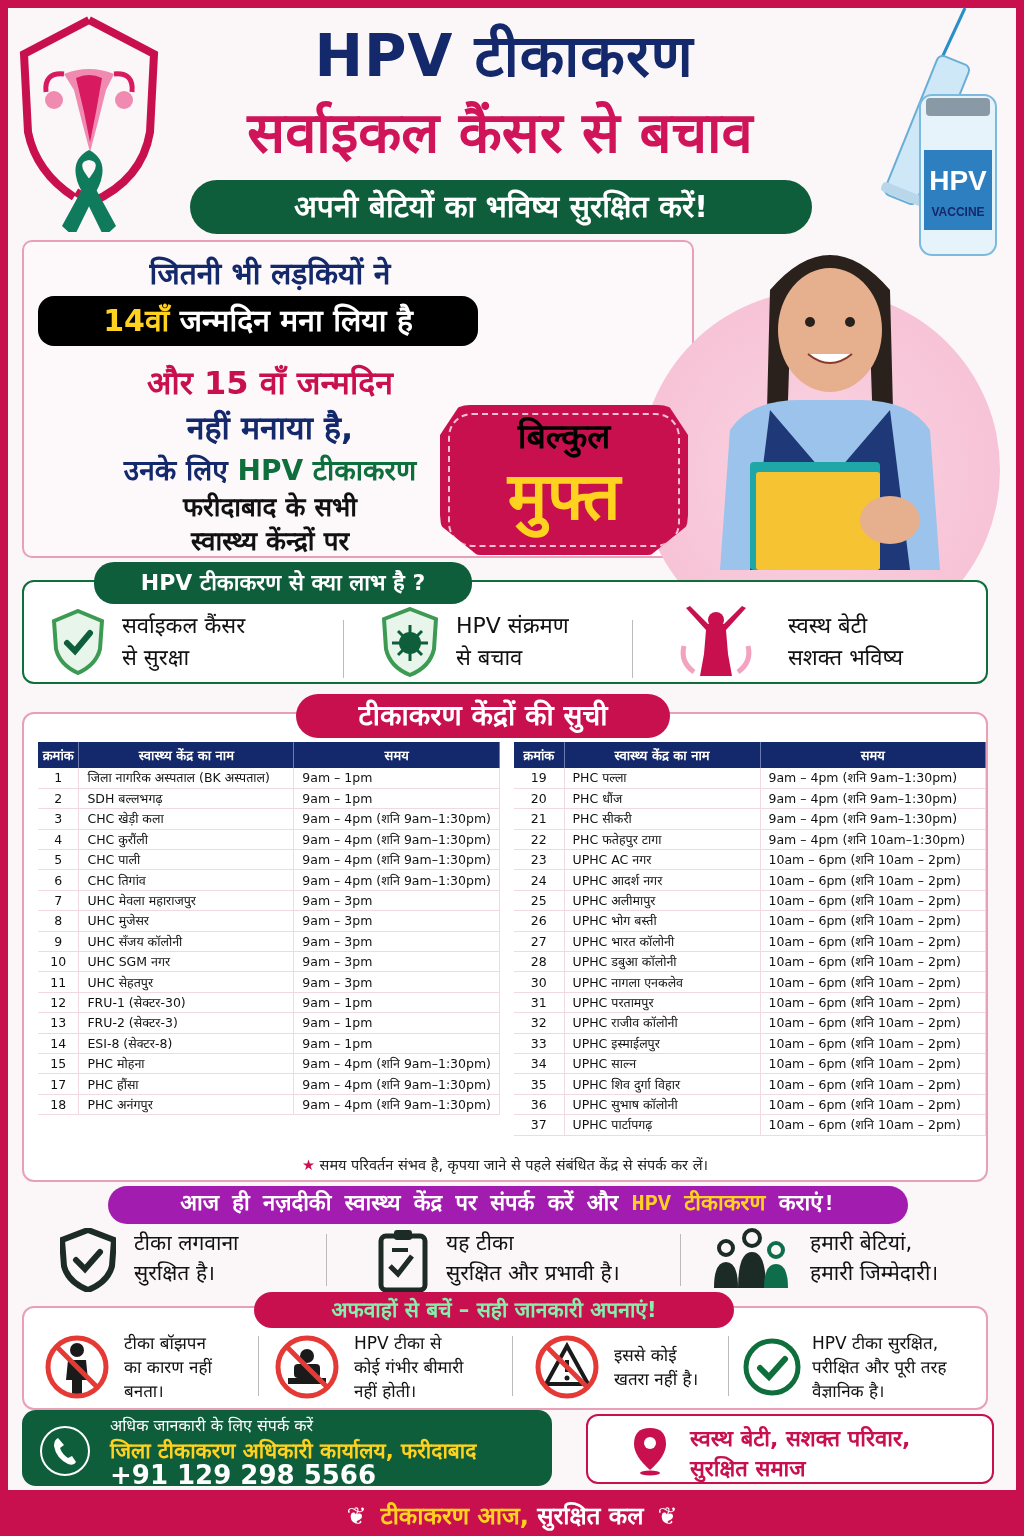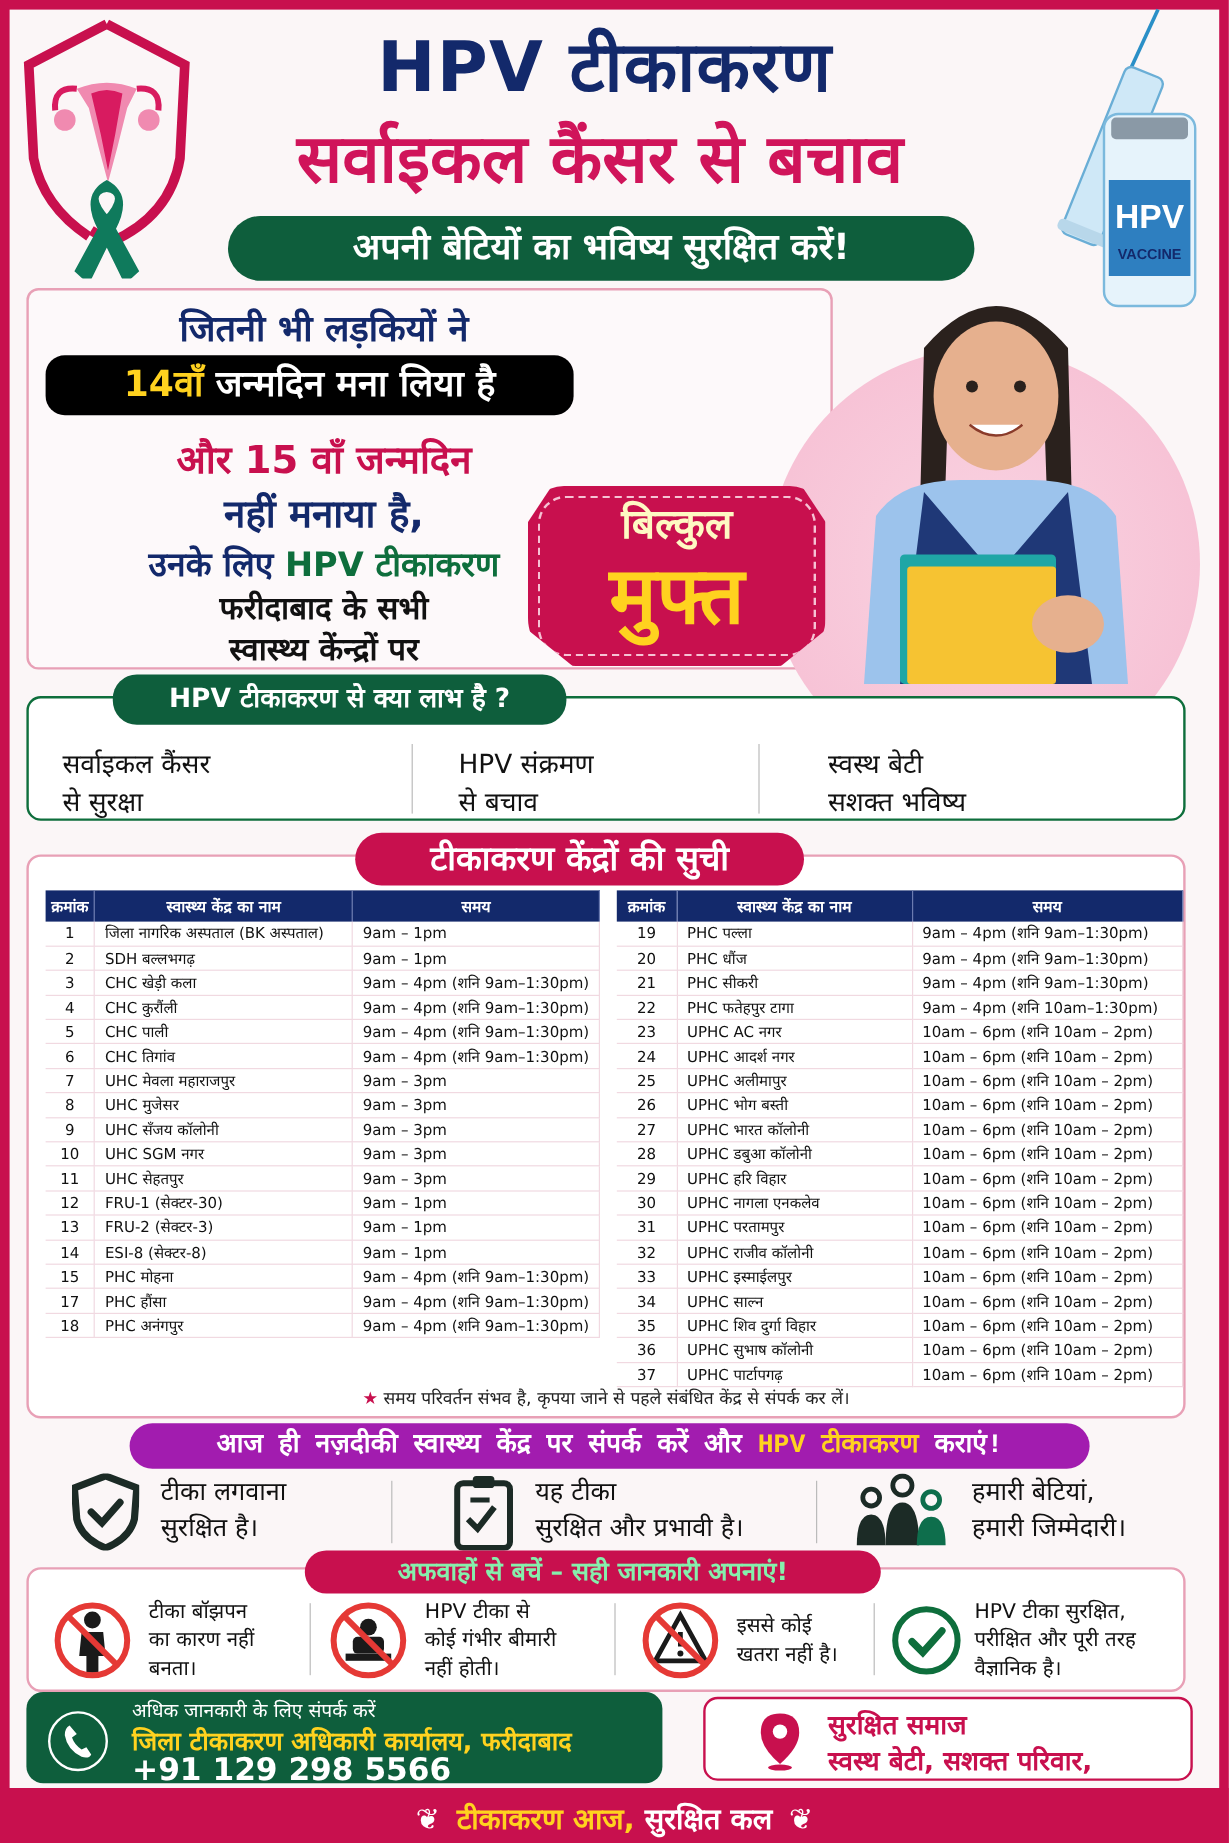--- a/index.html
+++ b/index.html
@@ -20,35 +20,35 @@
   .elig-pill .num { color: #ffd21f; }
   .elig-l3 { left: 30px; width: 480px; top: 360px; text-align: center; font-size: 32px; font-weight: 800; color: #c8104e; }
   .elig-l4 { left: 30px; width: 480px; top: 405px; text-align: center; font-size: 32px; font-weight: 800; color: #13296b; }
   .elig-l5 { left: 30px; width: 480px; top: 450px; text-align: center; font-size: 28px; font-weight: 800; color: #13296b; }
   .elig-l5 .hl { color: #0e6e3c; }
   .elig-l6 { left: 30px; width: 480px; top: 488px; text-align: center; font-size: 26px; font-weight: 700; color: #111; }
   .elig-l7 { left: 30px; width: 480px; top: 522px; text-align: center; font-size: 26px; font-weight: 700; color: #111; }
 
   .free-badge { left: 440px; top: 405px; width: 248px; height: 150px; background: #c8104e; border-radius: 30px 30px 40px 40px; clip-path: polygon(8% 0, 92% 0, 100% 20%, 100% 80%, 85% 100%, 15% 100%, 0 80%, 0 20%); }
   .free-badge .inner { position: absolute; left: 8px; top: 8px; right: 8px; bottom: 8px; border: 2px dashed #f6c2d4; border-radius: 24px; }
-  .free-l1 { left: 440px; width: 248px; top: 412px; text-align: center; font-size: 34px; font-weight: 800; color: #fef9c3; }
+  .free-l1 { left: 440px; width: 248px; top: 412px; text-align: center; font-size: 34px; font-weight: 800; color: #000000; }
   .free-l2 { left: 440px; width: 248px; top: 448px; text-align: center; font-size: 66px; font-weight: 900; color: #ffd21f; }
 
   
   .pink-circle { left: 640px; top: 290px; width: 360px; height: 360px; border-radius: 50%; background: radial-gradient(circle, #f9d4e2 0%, #f7c3d6 70%, #f4b8cd 100%); }
   .girl { left: 690px; top: 230px; width: 280px; height: 340px; }
 
   
   .logo { left: 14px; top: 12px; width: 150px; height: 220px; }
   .vaccine { left: 840px; top: 0px; width: 165px; height: 260px; }
 
   
   .ben-box { left: 22px; top: 580px; width: 966px; height: 104px; border: 2px solid #0e6e3c; border-radius: 12px; background: #fff; }
   .ben-pill { left: 94px; top: 562px; width: 378px; height: 42px; background: #0e5e3c; border-radius: 20px; color: #fff; font-size: 22px; font-weight: 700; text-align: center; line-height: 42px; }
-  .ben-item { top: 604px; height: 76px; display: flex; align-items: center; gap: 18px; flex-direction: column; }
+  .ben-item { top: 604px; height: 76px; display: flex; align-items: center; gap: 18px; }
   .ben-item .txt { font-size: 22px; color: #111; line-height: 32px; }
   .vsep { width: 1px; background: #bbb; }
 
   
   .tbl-box { left: 22px; top: 712px; width: 966px; height: 470px; border: 2px solid #e8a0b6; border-radius: 12px; background: #fff; }
   .tbl-pill { left: 296px; top: 694px; width: 374px; height: 44px; background: #c8104e; border-radius: 22px; color: #fff; font-size: 28px; font-weight: 800; text-align: center; line-height: 44px; }
   table.centers { position: absolute; border-collapse: collapse; font-size: 12.5px; color: #111; }
   table.centers th { background: #13296b; color: #fff; font-weight: 700; font-size: 13px; height: 26px; border-right: 1px solid #6b7bb0; }
   table.centers td { height: 20.4px; border-bottom: 1px solid #f1d9e1; border-right: 1px solid #f1d9e1; padding: 0 8px; white-space: nowrap; }
   table.centers td.n { text-align: center; padding: 0; }
@@ -339,25 +339,20 @@
         <td class="n">27</td>
         <td>UPHC भारत कॉलोनी</td>
         <td>10am – 6pm (शनि 10am – 2pm)</td>
       </tr>
       <tr>
         <td class="n">28</td>
         <td>UPHC डबुआ कॉलोनी</td>
         <td>10am – 6pm (शनि 10am – 2pm)</td>
       </tr>
       <tr>
-        <td class="n">29</td>
-        <td>UPHC हरि विहार</td>
-        <td>10am – 6pm (शनि 10am – 2pm)</td>
-      </tr>
-      <tr>
         <td class="n">30</td>
         <td>UPHC नागला एनकलेव</td>
         <td>10am – 6pm (शनि 10am – 2pm)</td>
       </tr>
       <tr>
         <td class="n">31</td>
         <td>UPHC परतामपुर</td>
         <td>10am – 6pm (शनि 10am – 2pm)</td>
       </tr>
       <tr>
@@ -504,20 +499,20 @@
 <div class="abs contact-l2">जिला टीकाकरण अधिकारी कार्यालय, फरीदाबाद</div>
 <div class="abs contact-l3">+91 129 298 5566</div>
 
 <div class="abs motto"></div>
 <svg class="abs pin" viewBox="0 0 40 50">
     <path d="M20 2 Q36 2 36 18 Q36 30 20 44 Q4 30 4 18 Q4 2 20 2 Z" fill="#c8104e"></path>
     <circle cx="20" cy="17" r="6" fill="#fff"></circle>
     <ellipse cx="20" cy="47" rx="10" ry="2.5" fill="#c8104e"></ellipse>
   </svg>
 <div class="abs motto-txt">
+    <div>स्वस्थ बेटी, सशक्त परिवार,</div>
     <div>सुरक्षित समाज</div>
-    <div>स्वस्थ बेटी, सशक्त परिवार,</div>
   </div>
 
 <div class="abs footer"></div>
 <div class="abs footer-txt">
   <span style="color:#fff;margin-right:14px;">❦</span><span>टीकाकरण आज,</span><span class="rest"> सुरक्षित कल</span><span style="color:#fff;margin-left:14px;">❦</span>
 </div>
 
 </body></html>

